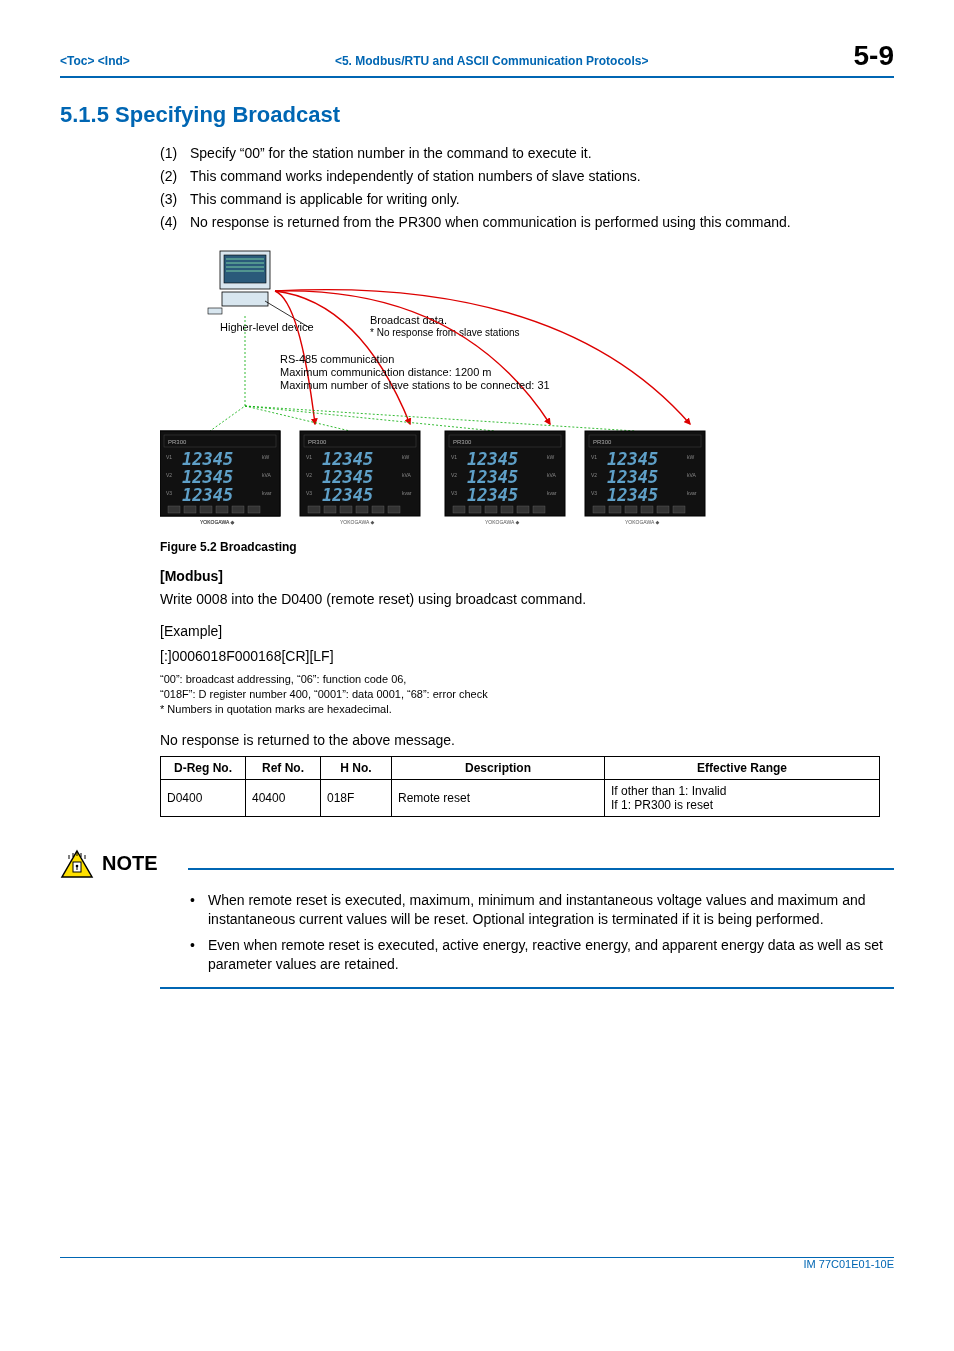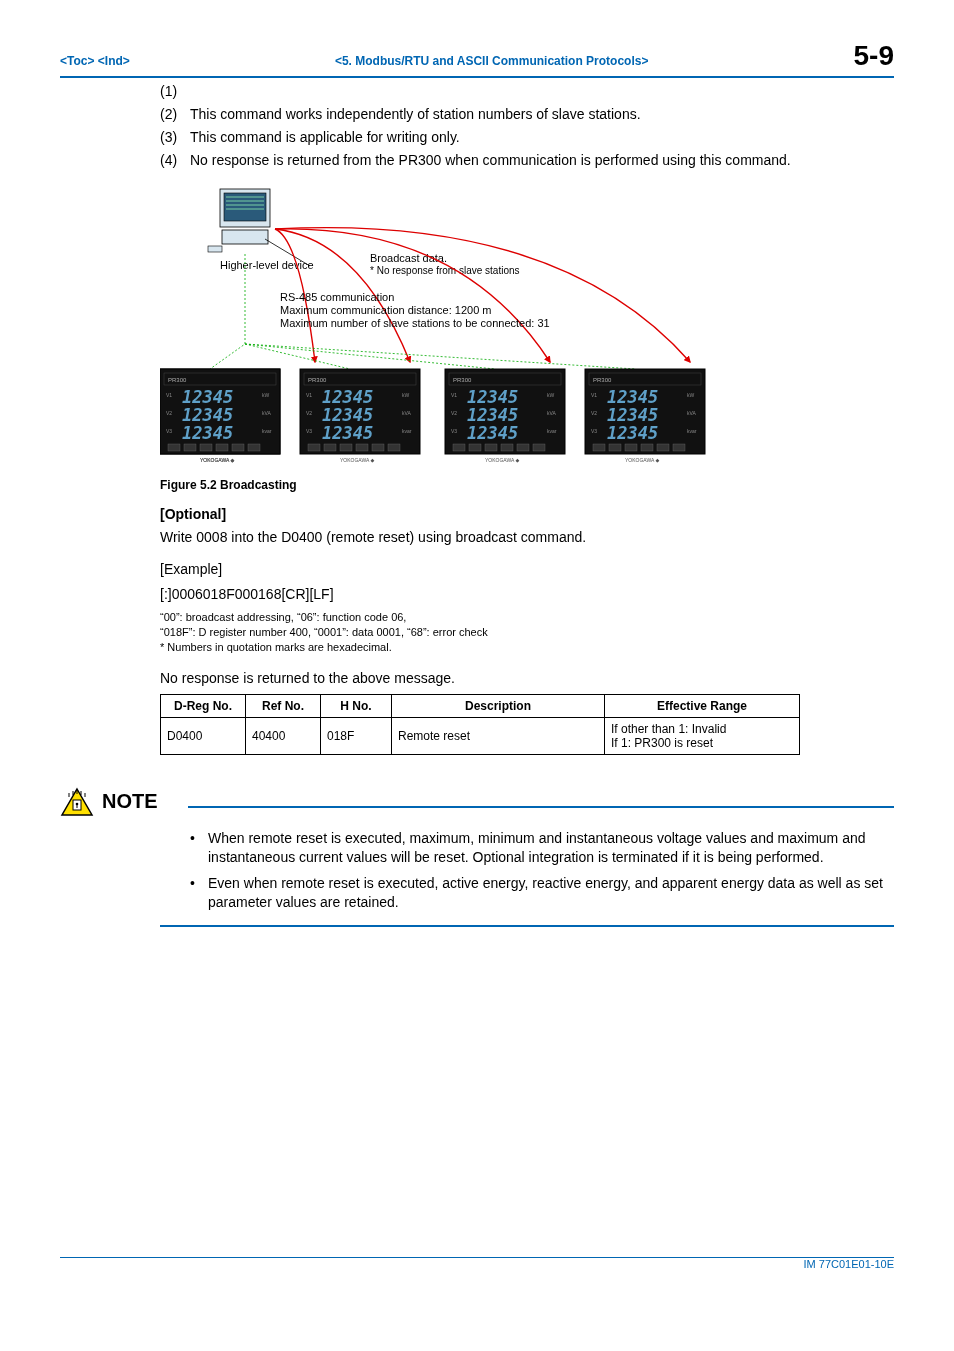--- a/index.html
+++ b/index.html
@@ -16,20 +16,21 @@
     min-height: 1300px;
     display: flex;
     flex-direction: column;
   }
   .header-row {
     display: flex;
     justify-content: space-between;
     align-items: baseline;
     border-bottom: 2px solid #0066b3;
     padding-bottom: 4px;
+    margin-bottom: 18px;
   }
   .header-left, .header-mid { color: #0066b3; font-size: 12px; font-weight: bold; }
   .header-right { color: #000; font-size: 28px; font-weight: bold; }
   .section-heading {
     font-size: 22px;
     font-weight: bold;
     color: #0066b3;
     margin: 6px 0 12px 0;
   }
   .content-indent { margin-left: 100px; }
@@ -39,21 +40,21 @@
   .figure-area {
     margin: 14px 0 4px 0;
     display: flex;
     justify-content: flex-start;
   }
   .figure-area svg { display: block; }
   .fig-caption { font-size: 12px; font-weight: bold; margin: 4px 0 14px 0; }
   .subheading-bold { font-size: 14px; font-weight: bold; margin: 10px 0 4px 0; }
   .small-notes { font-size: 11px; margin: 6px 0; line-height: 1.35; }
 
-  table.data-table { border-collapse: collapse; width: 640px; font-size: 12px; margin: 6px 0 20px 0; }
+  table.data-table { border-collapse: collapse; width: 720px; font-size: 12px; margin: 6px 0 20px 0; }
   table.data-table th, table.data-table td { border: 1px solid #000; padding: 4px 6px; text-align: left; }
   table.data-table th { font-weight: bold; text-align: center; }
 
   .note-block { margin-top: 12px; }
   .note-header { display: flex; align-items: center; }
   .note-header svg { flex-shrink: 0; }
   .note-title { font-size: 20px; font-weight: bold; margin-left: 8px; }
   .note-bullets { margin: 12px 0 12px 130px; font-size: 14px; line-height: 1.4; }
   .note-bullets .bullet-row { display: flex; margin: 6px 0; }
   .note-bullets .dot { width: 18px; flex-shrink: 0; }
@@ -73,25 +74,27 @@
 <body>
 
 <div class="page">
 
   <div class="header-row">
     <div class="header-left">&lt;Toc&gt; &lt;Ind&gt;</div>
     <div class="header-mid">&lt;5.  Modbus/RTU and ASCII Communication Protocols&gt;</div>
     <div class="header-right">5-9</div>
   </div>
 
+  <div class="section-heading">5.1.5    Specifying Broadcast</div>
 
   <div class="content-indent">
 
     <div class="list-row">
       <div class="list-num">(1)</div>
+      <div>Specify “00” for the station number in the command to execute it.</div>
     </div>
     <div class="list-row">
       <div class="list-num">(2)</div>
       <div>This command works independently of station numbers of slave stations.</div>
     </div>
     <div class="list-row">
       <div class="list-num">(3)</div>
       <div>This command is applicable for writing only.</div>
     </div>
     <div class="list-row">
@@ -177,21 +180,21 @@
         <g transform="translate(285,0)">
             <use href="#dev"></use>
           </g>
         <g transform="translate(425,0)">
             <use href="#dev"></use>
           </g>
       </svg>
     </div>
     <div class="fig-caption">Figure 5.2  Broadcasting</div>
 
-    <div class="subheading-bold">[Optional]</div>
+    <div class="subheading-bold">[Modbus]</div>
     <div class="body-text">Write 0008 into the D0400 (remote reset) using broadcast command.</div>
 
     <div class="body-text" style="margin-top:14px;">[Example]</div>
     <div class="body-text">[:]0006018F000168[CR][LF]</div>
 
     <div class="small-notes">
       <div>“00”: broadcast addressing, “06”: function code 06,</div>
       <div>“018F”: D register number 400, “0001”: data 0001, “68”: error check</div>
       <div>* Numbers in quotation marks are hexadecimal.</div>
     </div>

